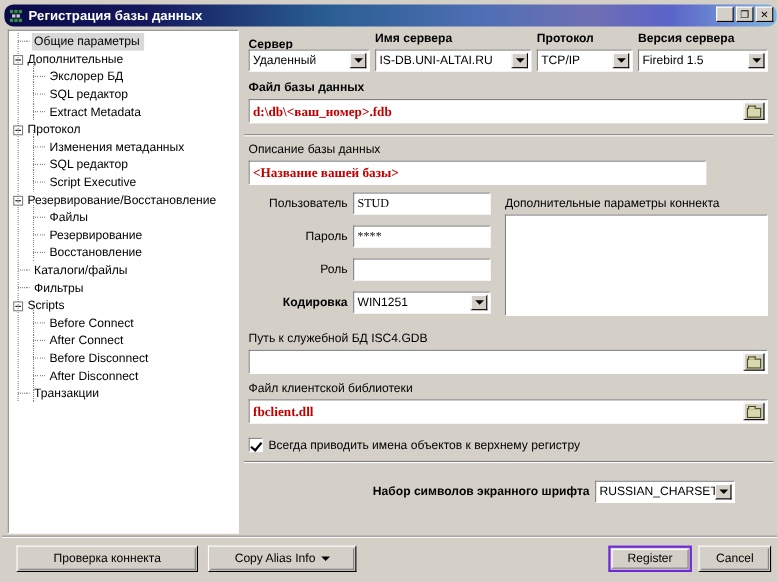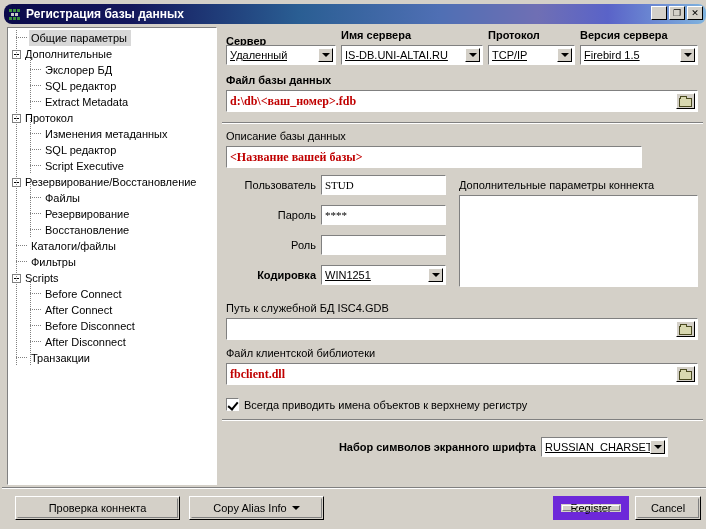--- a/index.html
+++ b/index.html
@@ -90,21 +90,21 @@
     font-family:Liberation Serif, serif;font-size:11px;
     padding:0 3px;box-sizing:border-box;color:#000;
   }
   .fld input.red{color:#c00000;font-weight:bold;font-size:12px;
      font-family:"Liberation Serif","DejaVu Serif",serif;}
   .combo{
     background:#fff;border:1px solid;border-color:#808080 #fff #fff #808080;
     box-sizing:border-box;height:20px;display:flex;align-items:center;
     position:relative;
   }
-  .combo .val{padding-left:3px;font-size:11px;white-space:nowrap;overflow:hidden;text-decoration:underline;}
+  .combo .val{padding-left:3px;font-size:11px;white-space:nowrap;overflow:hidden;}
   .arrow{
     position:absolute;right:2px;top:2px;width:15px;height:14px;
     background:#d4d0c8;border:1px solid;border-color:#fff #000 #000 #fff;
     box-sizing:border-box;display:flex;align-items:center;justify-content:center;
   }
   .arrow:after{
     content:"";border-left:4px solid transparent;border-right:4px solid transparent;
     border-top:4px solid #000;display:block;
   }
   .browse{
@@ -141,21 +141,21 @@
   .btn{
     background:#d4d0c8;border:1px solid;
     border-color:#fff #000 #000 #fff;
     box-sizing:border-box;font-size:11px;
     font-family:"Liberation Sans","DejaVu Sans",sans-serif;
     display:flex;align-items:center;justify-content:center;
     position:absolute;height:24px;color:#000;
   }
   .btn .inner{position:absolute;left:1px;top:1px;right:1px;bottom:1px;
     border:1px solid;border-color:#d4d0c8 #808080 #808080 #d4d0c8;pointer-events:none;}
-  .btn.default{border:8px solid #6d28d9;}
+  .btn.default{border:2px solid #6d28d9;}
   .btn.default .inner{border-color:#fff #808080 #808080 #fff;}
   .caret{display:inline-block;margin-left:5px;
     border-left:4px solid transparent;border-right:4px solid transparent;
     border-top:4px solid #000;}
 </style>
 </head>
 <body>
 
 <div class="dialog">
 

